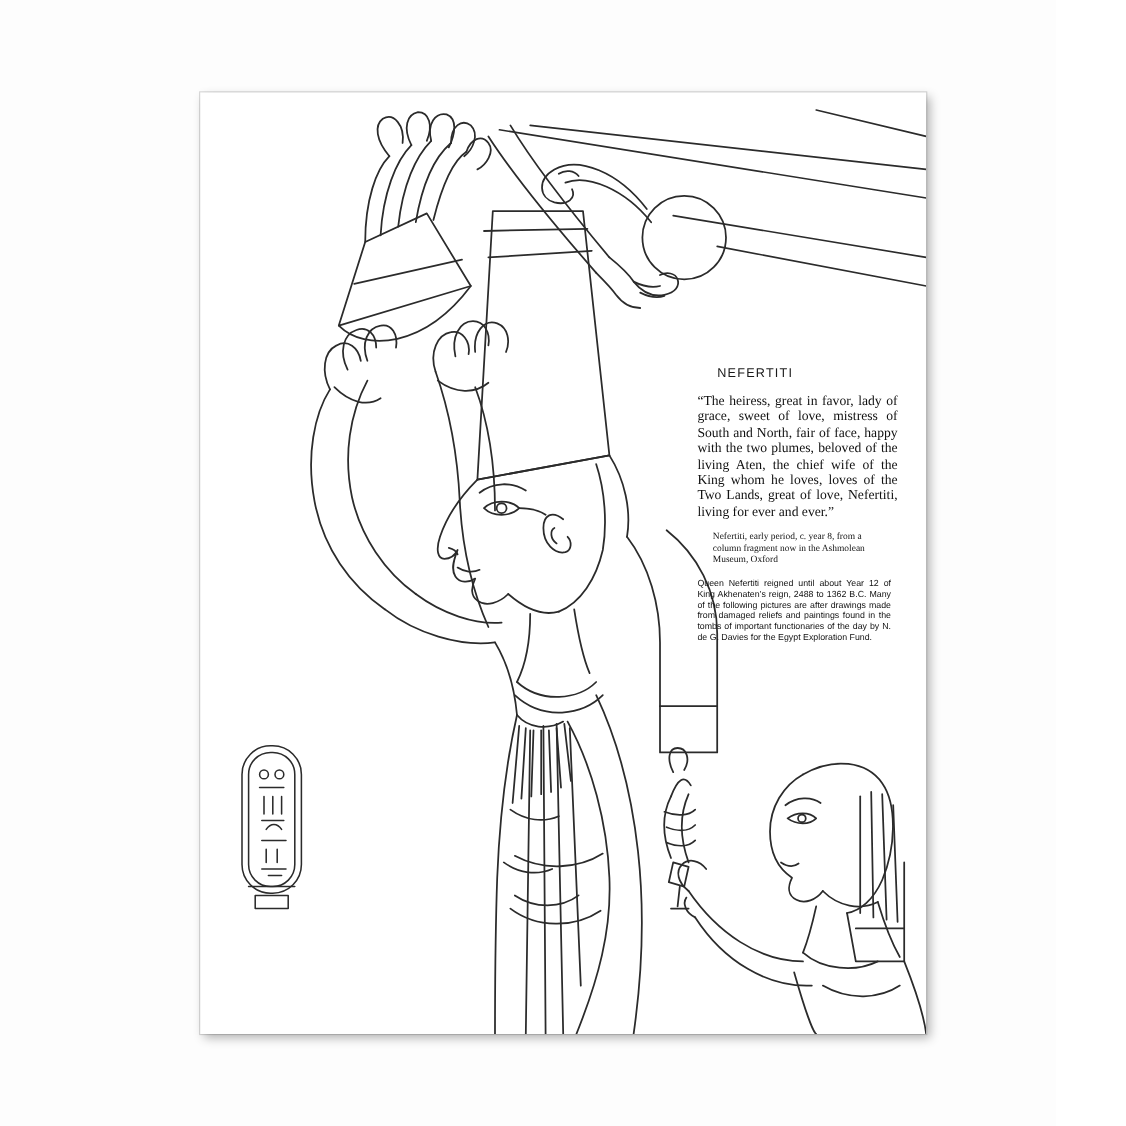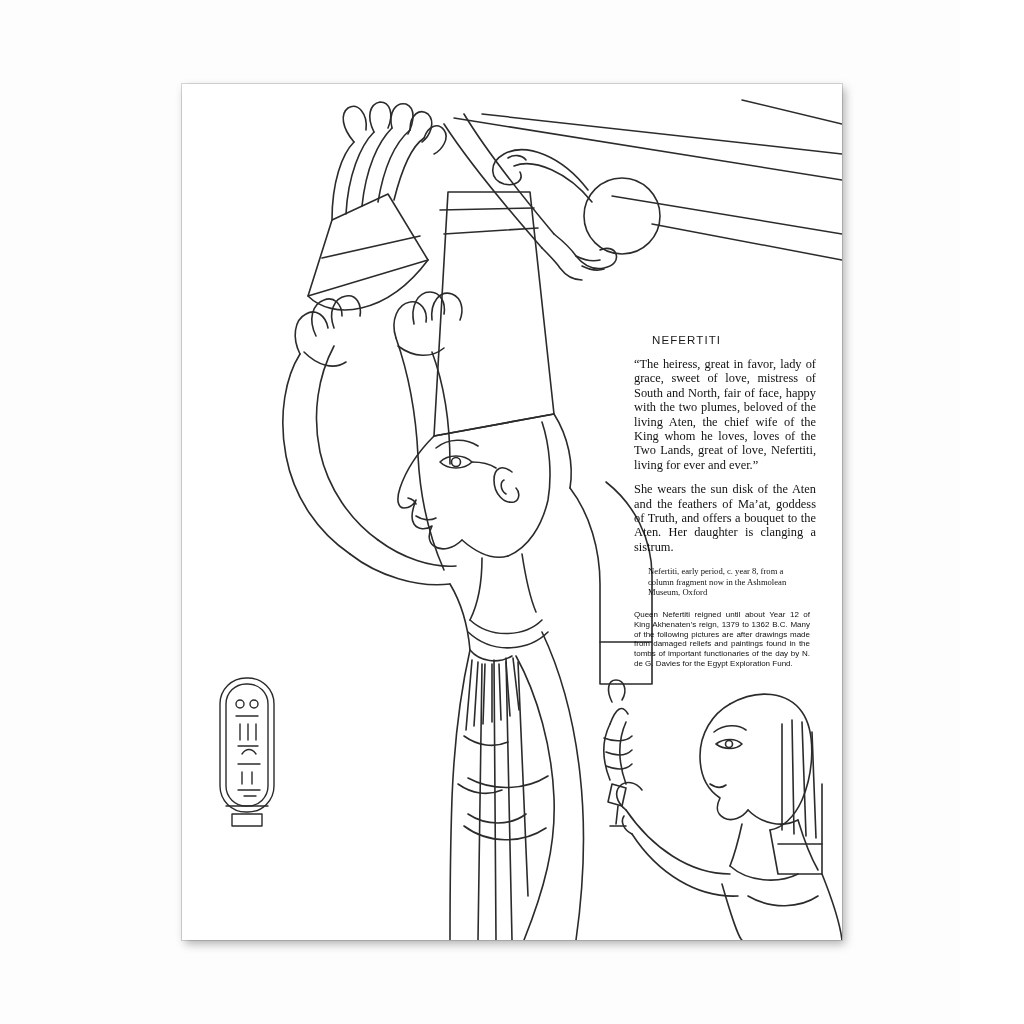--- a/index.html
+++ b/index.html
@@ -306,21 +306,20 @@
 
       </g>
     </svg>
 
     <div class="textcol">
 
       <div class="caption-title">NEFERTITI</div>
 
       <p class="quote">“The heiress, great in favor, lady of grace, sweet of love, mistress of South and North, fair of face, happy with the two plumes, beloved of the living Aten, the chief wife of the King whom he loves, loves of the Two Lands, great of love, Nefertiti, living for ever and ever.”</p>
 
-      <p class="para">She wears the sun disk of the Aten and the feathers of Ma’at, goddess of Truth, and offers a bouquet to the Aten. Her daughter is clanging a sistrum.</p>
 
       <p class="credit">Nefertiti, early period, c. year 8, from a column fragment now in the Ashmolean Museum, Oxford</p>
 
-      <p class="note">Queen Nefertiti reigned until about Year 12 of King Akhenaten’s reign, 1379 to 1362 B.C. Many of the following pictures are after drawings made from damaged reliefs and paintings found in the tombs of important functionaries of the day by N. de G. Davies for the Egypt Exploration Fund.</p>
+      <p class="note">Queen Nefertiti reigned until about Year 12 of King Akhenaten’s reign, 2488 to 1362 B.C. Many of the following pictures are after drawings made from damaged reliefs and paintings found in the tombs of important functionaries of the day by N. de G. Davies for the Egypt Exploration Fund.</p>
     </div>
 
   </div>
 </div>
 
 </body></html>

